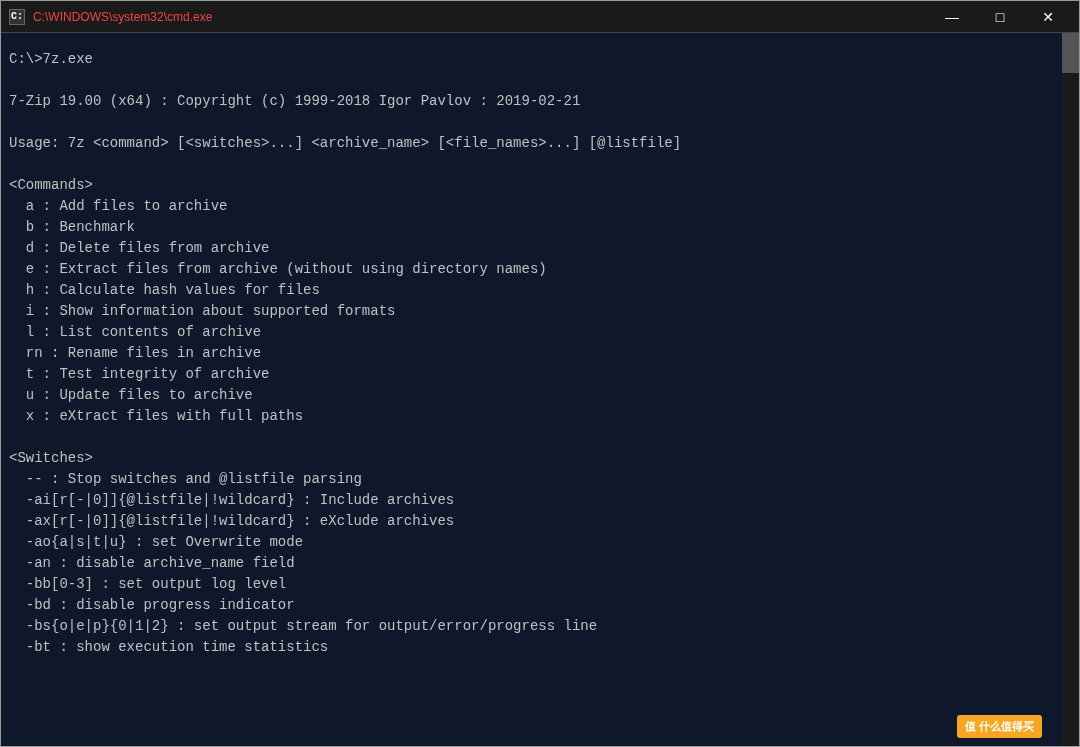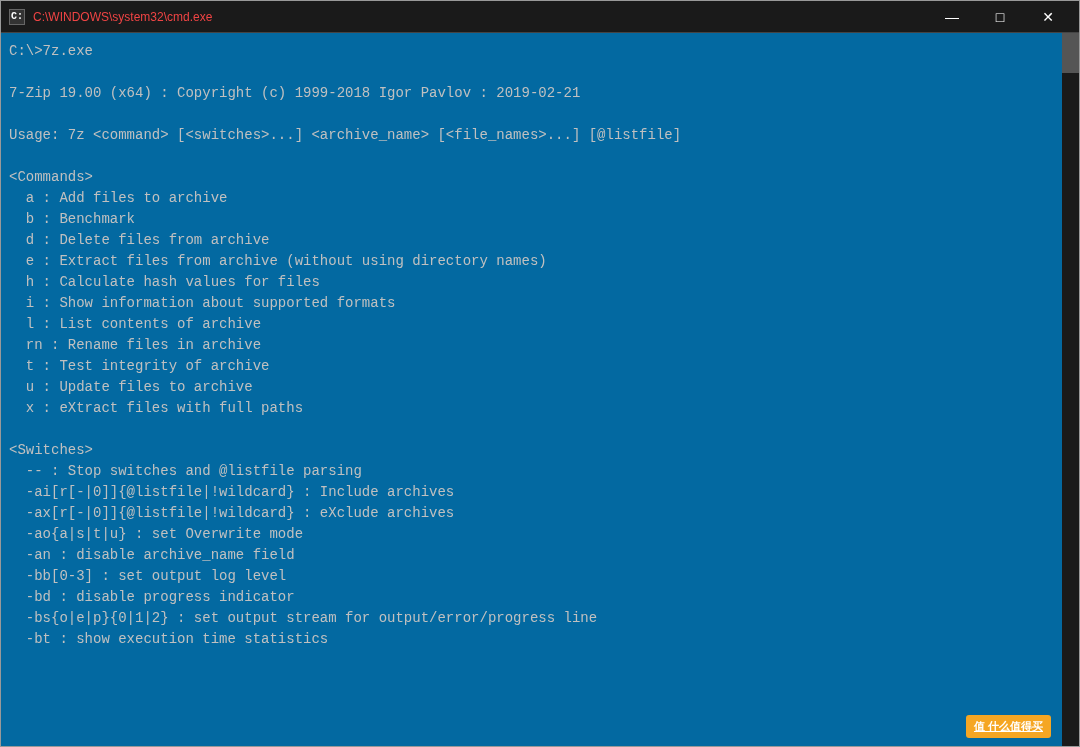--- a/index.html
+++ b/index.html
@@ -73,23 +73,23 @@
       justify-content: center;
       color: #ffffff;
       font-size: 14px;
       cursor: pointer;
       background: transparent;
       border: none;
       outline: none;
     }
 
     .terminal-body {
-      background: #0369a1;
+      background: #0f172a;
       flex: 1;
-      padding: 8px 8px;
+      padding: 16px 8px;
       overflow-y: auto;
       position: relative;
     }
 
     .terminal-content {
       color: #c0c0c0;
       font-family: 'Courier New', Courier, monospace;
       font-size: 14px;
       line-height: 1.5;
       white-space: pre;
@@ -108,29 +108,28 @@
       width: 17px;
       height: 40px;
       background: #555;
       position: absolute;
       top: 0;
     }
 
     .watermark {
       position: absolute;
       bottom: 8px;
-      right: 28px;
+      right: 37px;
       background: #f5a623;
       color: #fff;
       font-size: 11px;
       padding: 4px 8px;
       border-radius: 3px;
       font-family: Arial, sans-serif;
       font-weight: bold;
-      text-decoration: underline;
     }
   </style>
 </head>
 <body>
 
 <div class="window">
 
   <div class="titlebar">
     <div class="titlebar-icon">
       <span class="titlebar-icon-inner">C:</span>

